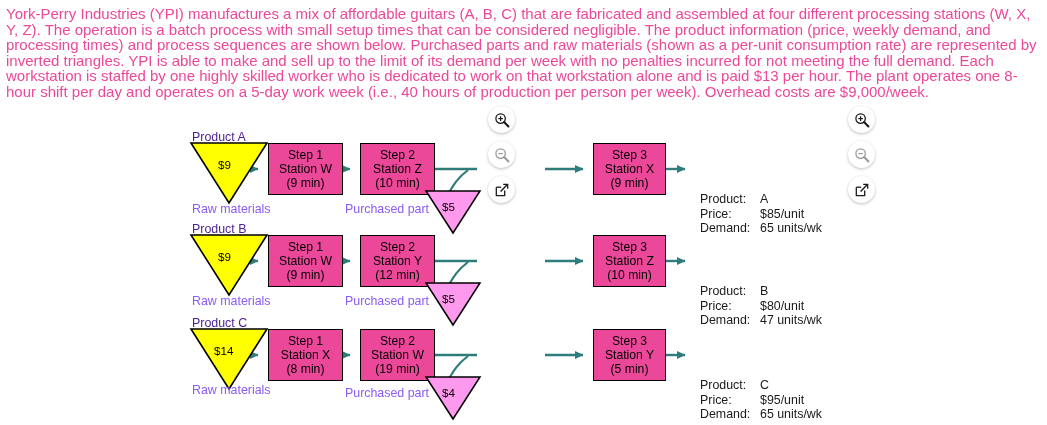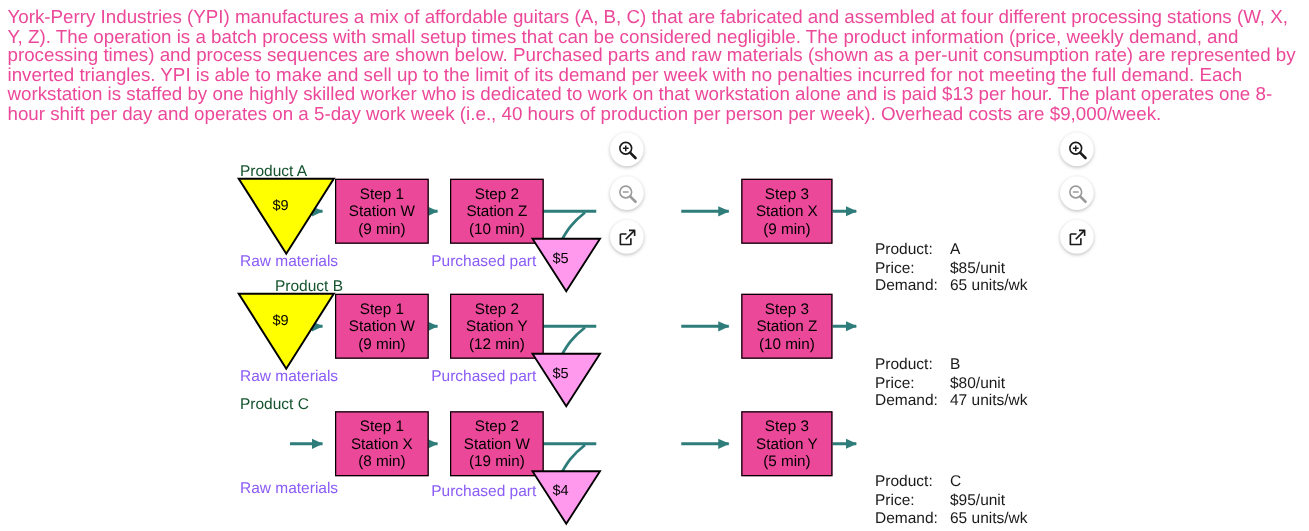--- a/index.html
+++ b/index.html
@@ -29,21 +29,21 @@
   
   .tri{position:absolute;}
   .tri svg{display:block;overflow:visible;}
   .tri .amt{
     position:absolute;font-size:11.6px;color:#000;
     white-space:nowrap;pointer-events:none;
   }
 
   
   .lbl{position:absolute;font-size:12.4px;color:#8b5cf6;white-space:nowrap;}
-  .plabel{position:absolute;font-size:12.4px;color:#14532d;white-space:nowrap;}
+  .plabel{position:absolute;font-size:12.4px;color:#4c1d95;white-space:nowrap;}
 
   
   .info{position:absolute;font-size:12.4px;line-height:14.6px;color:#1a1a1a;margin-top:46px;}
   .info .row{display:flex;white-space:nowrap;}
   .info .k{width:60px;display:inline-block;}
   .info .v{display:inline-block;}
 
   
   #links{position:absolute;left:0;top:0;width:1047px;height:317px;}
 
@@ -137,21 +137,21 @@
     <div class="row">
         <span class="k">Price:</span>
         <span class="v">$85/unit</span>
       </div>
     <div class="row">
         <span class="k">Demand:</span>
         <span class="v">65 units/wk</span>
       </div>
   </div>
 
-  <div class="plabel" style="left:192px;top:114px;margin-left:28px;">Product B</div>
+  <div class="plabel" style="left:192px;top:114px;">Product B</div>
   <div class="tri" style="left:190px;top:126px;">
     <svg width="78" height="62" viewBox="0 0 78 62">
         <polygon points="1,1 77,1 39,61" fill="#ffff00" stroke="#000000" stroke-width="1.6"></polygon>
       </svg>
     <div class="amt" style="left:28px;top:16px;">$9</div>
   </div>
   <div class="lbl" style="left:192px;top:186px;">Raw materials</div>
 
   <div class="pbox" style="left:268px;top:127px;width:75px;height:52px;">
     <span>Step 1</span>
@@ -186,20 +186,26 @@
         <span class="k">Price:</span>
         <span class="v">$80/unit</span>
       </div>
     <div class="row">
         <span class="k">Demand:</span>
         <span class="v">47 units/wk</span>
       </div>
   </div>
 
   <div class="plabel" style="left:192px;top:208px;">Product C</div>
+  <div class="tri" style="left:190px;top:220px;">
+    <svg width="78" height="62" viewBox="0 0 78 62">
+        <polygon points="1,1 77,1 39,61" fill="#ffff00" stroke="#000000" stroke-width="1.6"></polygon>
+      </svg>
+    <div class="amt" style="left:24px;top:16px;">$14</div>
+  </div>
   <div class="lbl" style="left:192px;top:275px;">Raw materials</div>
 
   <div class="pbox" style="left:268px;top:221px;width:75px;height:52px;">
     <span>Step 1</span>
     <span>Station X</span>
     <span>(8 min)</span>
   </div>
   <div class="pbox" style="left:360px;top:221px;width:75px;height:52px;">
     <span>Step 2</span>
     <span>Station W</span>

